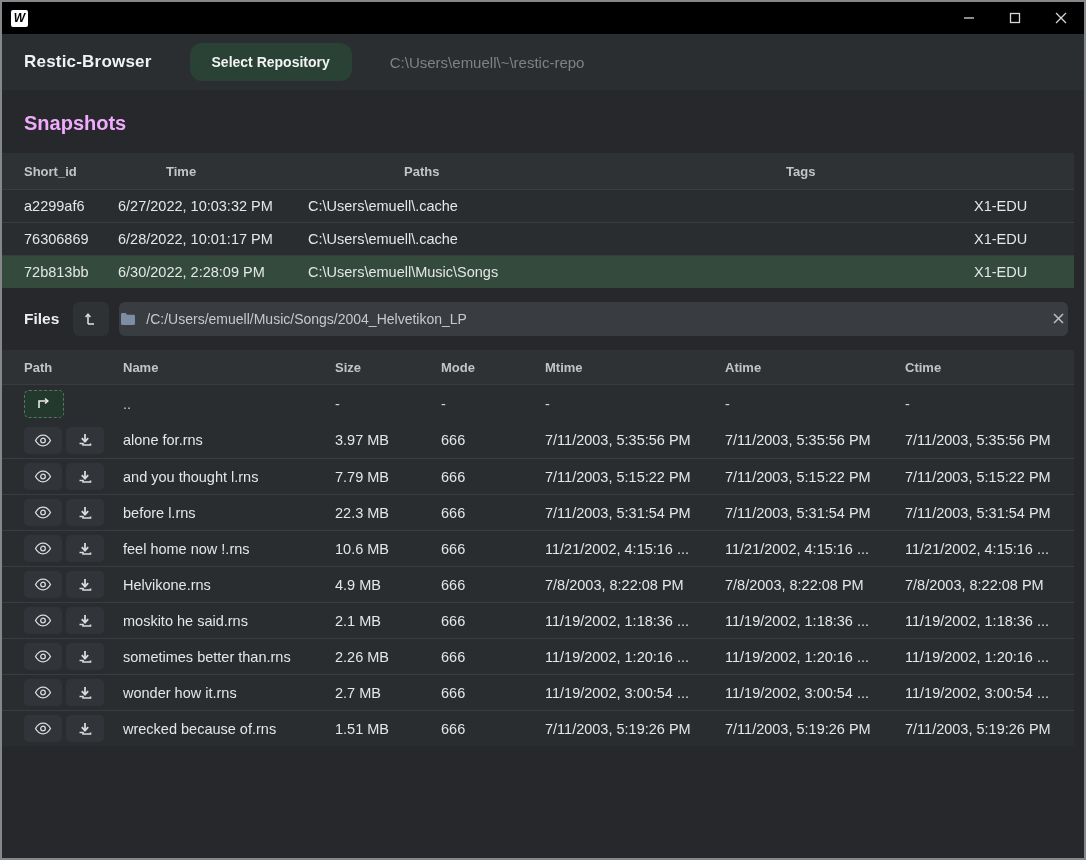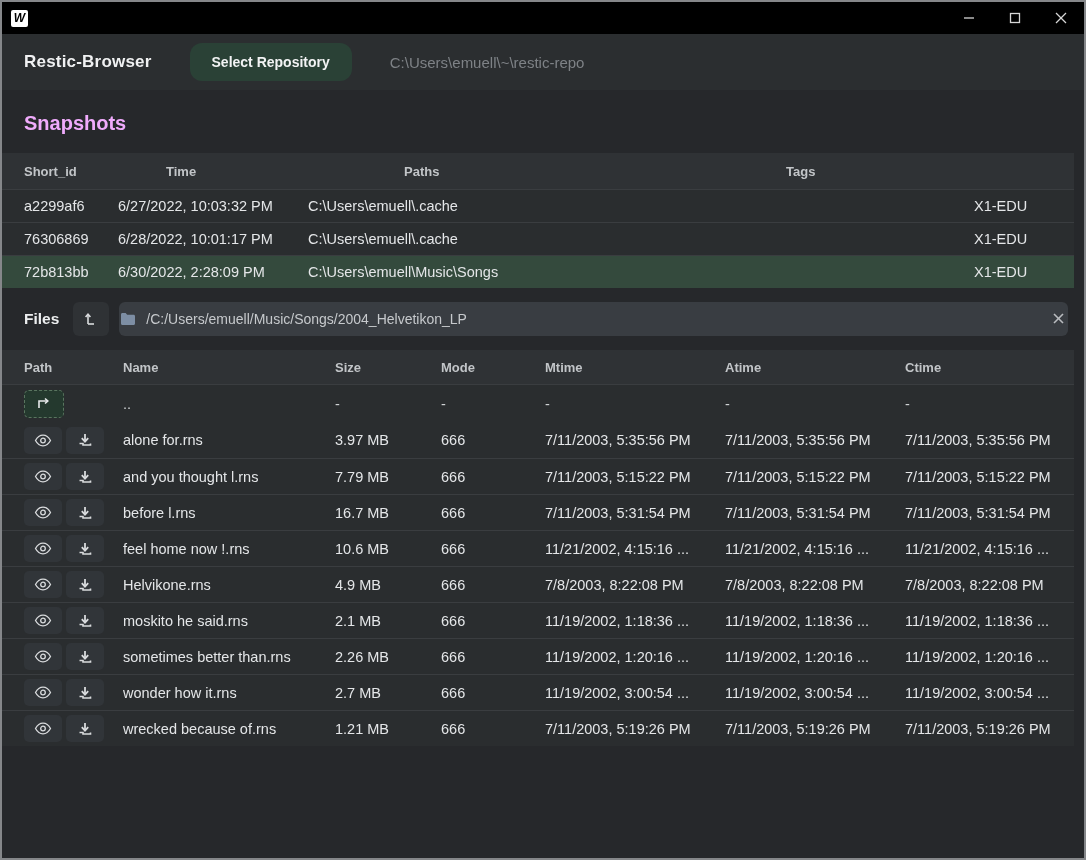--- a/index.html
+++ b/index.html
@@ -260,21 +260,21 @@
         <button class="icon-btn">
           <svg width="14" height="14" viewBox="0 0 14 14">
             <path d="M7 1 L7 8" stroke="#d9dbdd" stroke-width="1.8" fill="none"></path>
             <path d="M3.8 5.2 L7 8.6 L10.2 5.2" stroke="#d9dbdd" stroke-width="1.8" fill="none"></path>
             <path d="M1.5 10.5 L5 10.5 L5 12 L12.5 12 L12.5 10.5" stroke="#d9dbdd" stroke-width="1.6" fill="none"></path>
           </svg>
         </button>
       </div>
     </div>
     <div class="cell">before l.rns</div>
-    <div class="cell">16.7 MB</div>
+    <div class="cell">22.3 MB</div>
     <div class="cell">666</div>
     <div class="cell">7/11/2003, 5:31:54 PM</div>
     <div class="cell">7/11/2003, 5:31:54 PM</div>
     <div class="cell">7/11/2003, 5:31:54 PM</div>
   </div>
 
   <div class="row files-grid file-row">
     <div class="cell">
       <div class="actions">
         <button class="icon-btn">
@@ -416,21 +416,21 @@
         <button class="icon-btn">
           <svg width="14" height="14" viewBox="0 0 14 14">
             <path d="M7 1 L7 8" stroke="#d9dbdd" stroke-width="1.8" fill="none"></path>
             <path d="M3.8 5.2 L7 8.6 L10.2 5.2" stroke="#d9dbdd" stroke-width="1.8" fill="none"></path>
             <path d="M1.5 10.5 L5 10.5 L5 12 L12.5 12 L12.5 10.5" stroke="#d9dbdd" stroke-width="1.6" fill="none"></path>
           </svg>
         </button>
       </div>
     </div>
     <div class="cell">wrecked because of.rns</div>
-    <div class="cell">1.21 MB</div>
+    <div class="cell">1.51 MB</div>
     <div class="cell">666</div>
     <div class="cell">7/11/2003, 5:19:26 PM</div>
     <div class="cell">7/11/2003, 5:19:26 PM</div>
     <div class="cell">7/11/2003, 5:19:26 PM</div>
   </div>
 </div>
   </div>
 
   <div class="fill"></div>
 </div>

